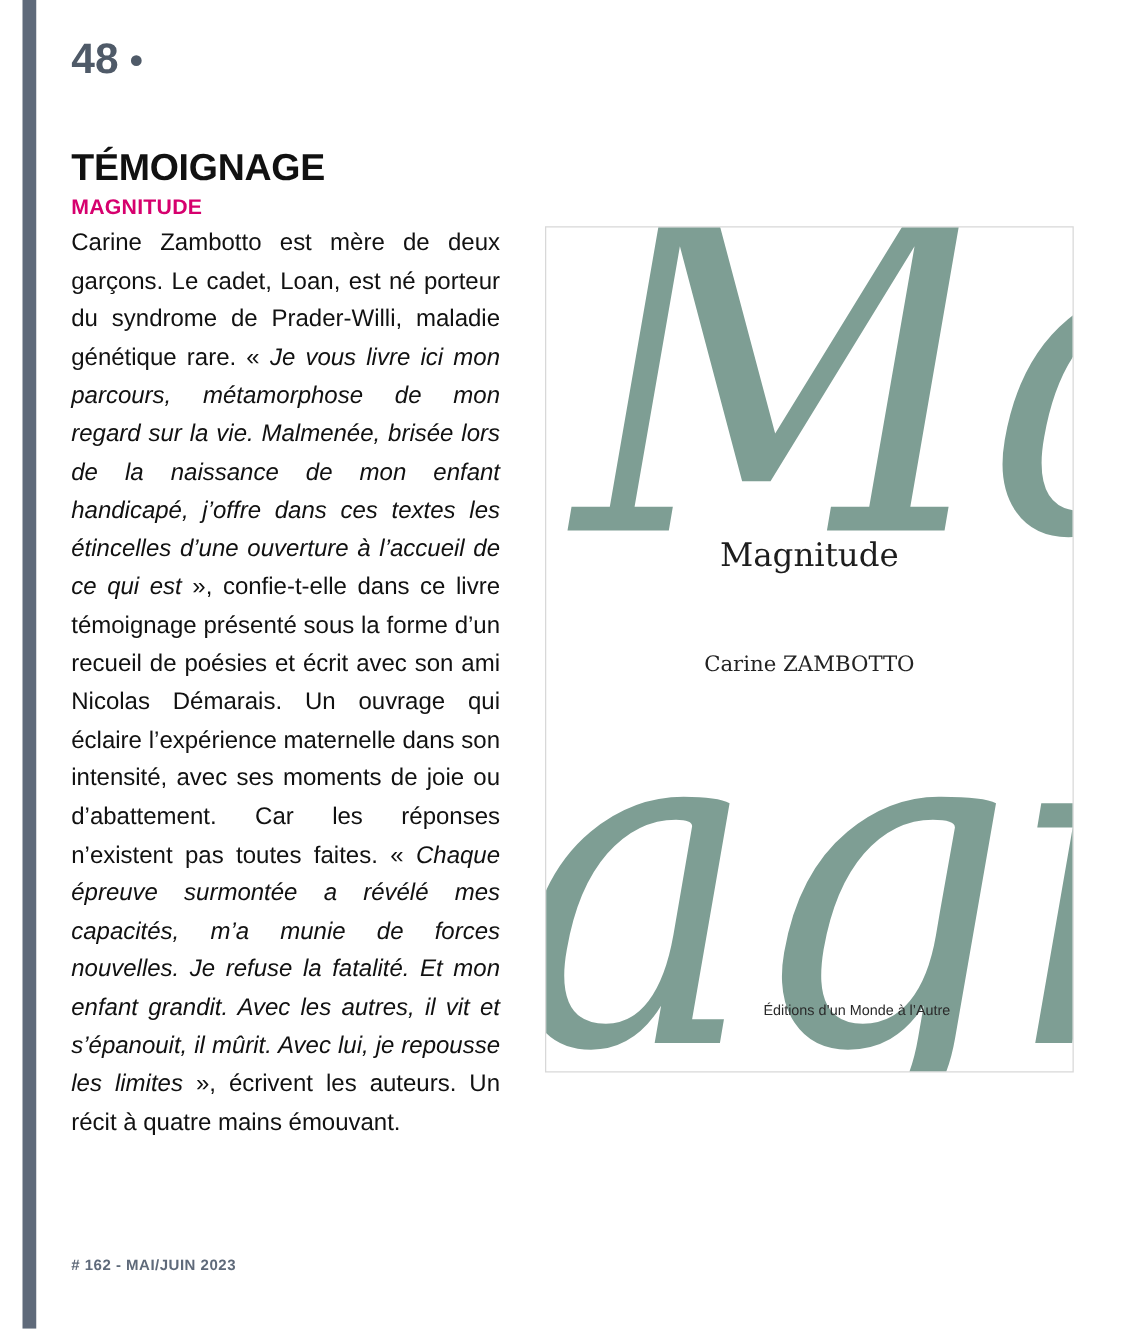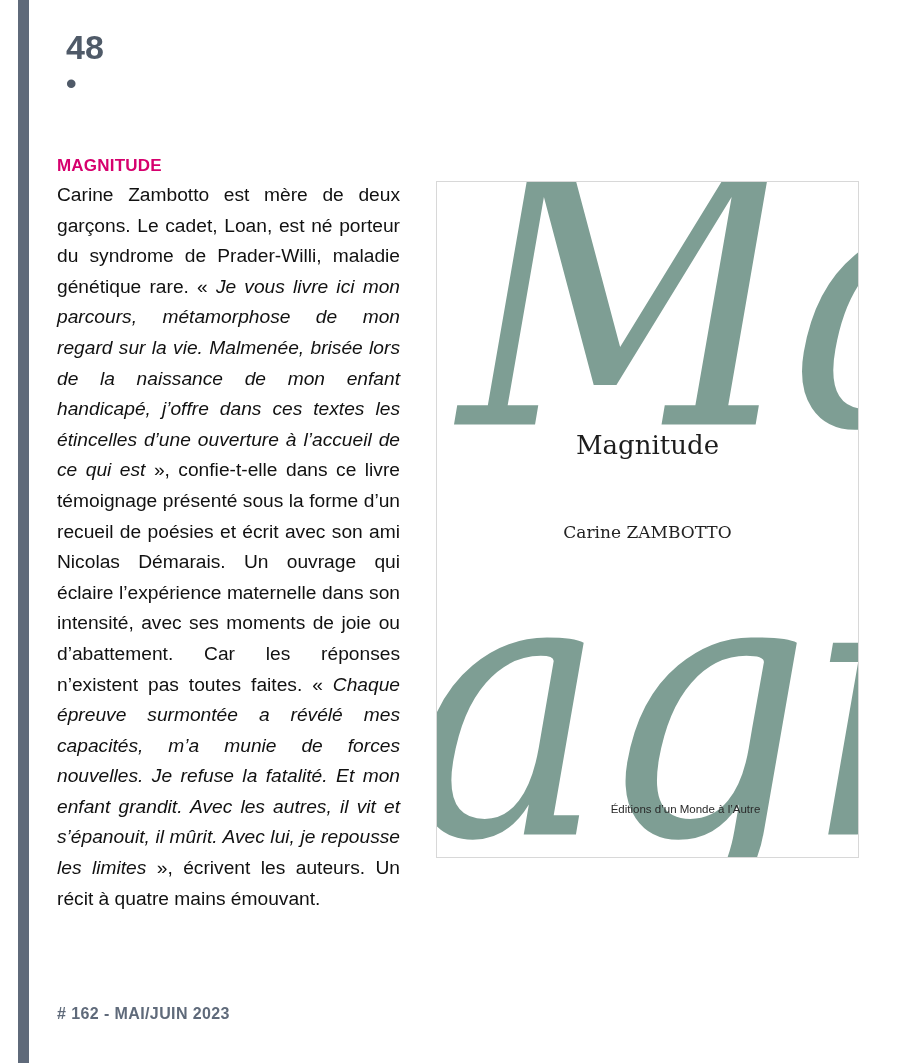--- a/index.html
+++ b/index.html
@@ -34,21 +34,20 @@
   }
 
   
   .header {
     position: absolute;
     left: 57px;
     top: 28px;
     display: flex;
     align-items: baseline;
     gap: 0px;
-    flex-direction: column;
   }
   .header-num {
     font-size: 34px;
     font-weight: bold;
     color: #4f5a68;
     letter-spacing: 0px;
   }
   .header-dot {
     font-size: 30px;
     font-weight: bold;
@@ -107,21 +106,21 @@
     line-height: 29px;
     font-style: italic;
     color: #111111;
   }
 
   
   .footer {
     position: absolute;
     left: 57px;
     top: 1005px;
-    font-size: 16px;
+    font-size: 12px;
     font-weight: bold;
     color: #5f6a7a;
     letter-spacing: 0.4px;
   }
 
   
   .cover {
     position: absolute;
     left: 436px;
     top: 181px;
@@ -207,20 +206,21 @@
 
 <div class="page">
 
   <div class="left-rule"></div>
 
   <div class="header">
     <span class="header-num">48</span>
     <span class="header-dot">•</span>
   </div>
 
+  <div class="section-title">TÉMOIGNAGE</div>
   <div class="section-sub">MAGNITUDE</div>
 
   <div class="body-col">
     <p>Carine Zambotto est mère de deux garçons. Le cadet, Loan, est né porteur du syndrome de Prader-Willi, maladie génétique rare. « <i>Je vous livre ici mon parcours, métamorphose de mon regard sur la vie. Malmenée, brisée lors de la naissance de mon enfant handicapé, j’offre dans ces textes les étincelles d’une ouverture à l’accueil de ce qui est</i> », confie-t-elle dans ce livre témoignage présenté sous la forme d’un recueil de poésies et écrit avec son ami Nicolas Démarais. Un ouvrage qui éclaire l’expérience maternelle dans son intensité, avec ses moments de joie ou d’abattement. Car les réponses n’existent pas toutes faites. « <i>Chaque épreuve surmontée a révélé mes capacités, m’a munie de forces nouvelles. Je refuse la fatalité. Et mon enfant grandit. Avec les autres, il vit et s’épanouit, il mûrit. Avec lui, je repousse les limites</i> », écrivent les auteurs. Un récit à quatre mains émouvant.</p>
   </div>
 
 
   <div class="footer"># 162 - MAI/JUIN 2023</div>
 
   <div class="cover">

